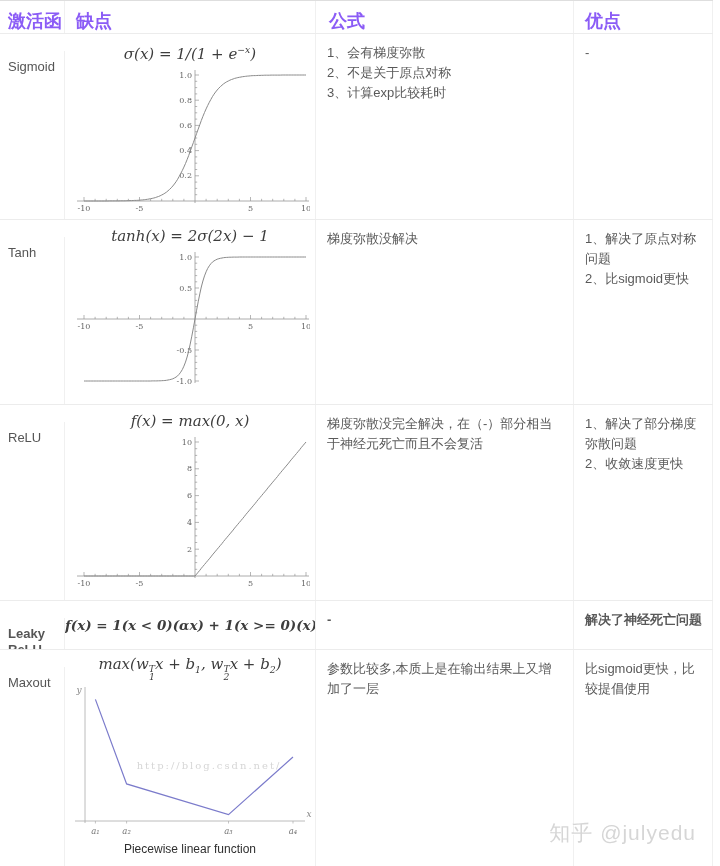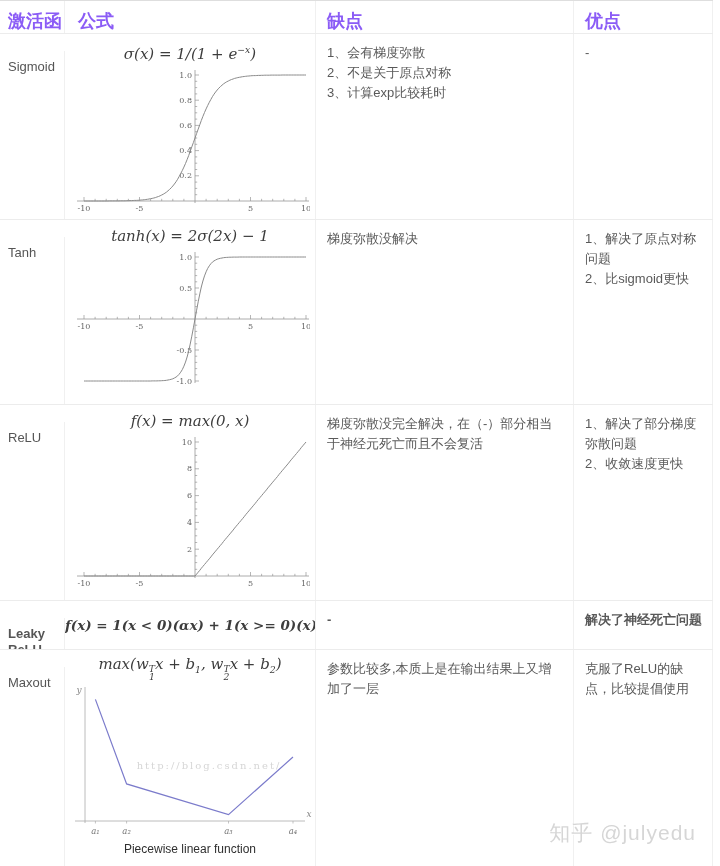--- a/index.html
+++ b/index.html
@@ -42,22 +42,22 @@
     color:#d6d6d6; text-shadow:1px 1px 0 #ffffff; user-select:none;
   }
 </style>
 </head>
 <body>
 
 <div class="table">
 
   <div class="tr thead">
     <div class="td c1">激活函数</div>
+    <div class="td c3">缺点</div>
     <div class="td c2">公式</div>
-    <div class="td c3">缺点</div>
     <div class="td c4">优点</div>
   </div>
 
   <div class="tr r0">
     <div class="td c1 rowlabel">Sigmoid</div>
     <div class="td c2 formula-cell">
       <div class="formula">σ(x) = 1/(1 + e<sup>−x</sup>)</div>
       <svg class="chart" width="240" height="152">
           <line x1="7" y1="134" x2="239" y2="134" stroke="#979797" stroke-width="0.8"></line>
           <line x1="125" y1="136" x2="125" y2="3" stroke="#979797" stroke-width="0.8"></line>
@@ -296,19 +296,19 @@
           <line x1="228" y1="138" x2="228" y2="140.5" stroke="#ababab" stroke-width="0.7"></line>
           <text x="228" y="151" text-anchor="middle" font-size="8.5" fill="#777" font-family="DejaVu Serif, Liberation Serif, serif" font-style="italic">a₄</text>
           <polyline points="30.4,16.4 61.6,100.9 163.5,131.6 228.0,74.0" fill="none" stroke="#7b7bcb" stroke-width="1.2"></polyline>
         </svg>
       <div class="caption">Piecewise linear function</div>
     </div>
     <div class="td c3 textcell">
       <div>参数比较多,本质上是在输出结果上又增加了一层</div>
     </div>
     <div class="td c4 textcell">
-      <div>克服了ReLU的缺点，比较提倡使用</div>
+      <div>比sigmoid更快，比较提倡使用</div>
     </div>
   </div>
 
 </div>
 
 <div class="zhihu-watermark">知乎 @julyedu</div>
 
 </body></html>

